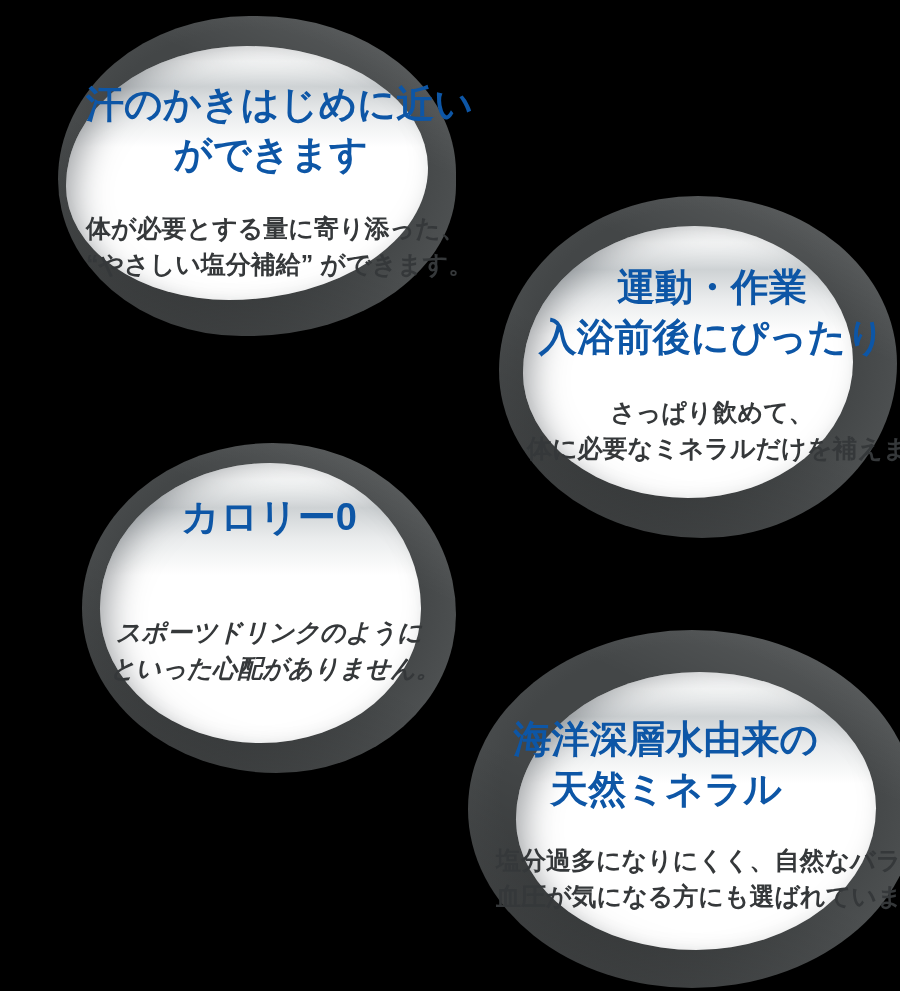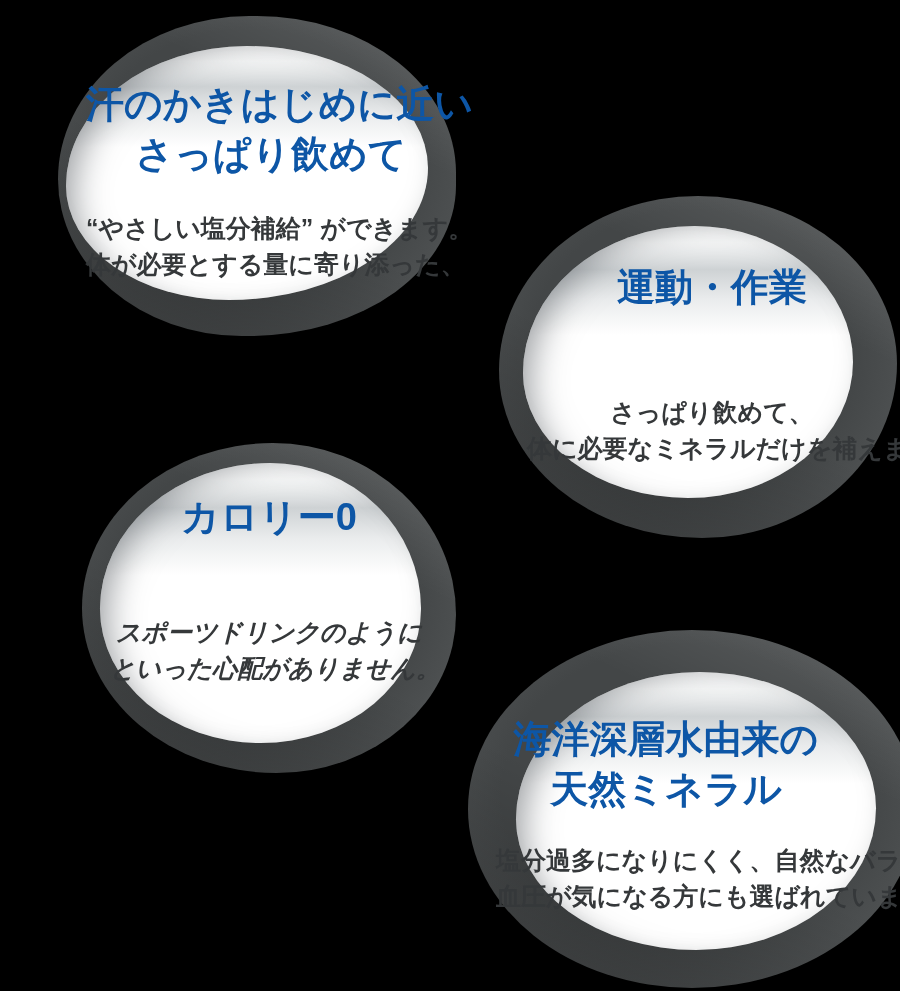--- a/index.html
+++ b/index.html
@@ -73,35 +73,36 @@
 <body>
 
 <div id="canvas">
 
   <section class="bubble b1">
     <div class="ring"></div>
     <div class="face"></div>
     <div class="content">
       <h2 class="heading">
         <span>汗のかきはじめに近い</span>
-        <span>さっぱり飲めて</span>
+        <span>ができます</span>
       </h2>
       <p class="bodytext">
+        <span>体が必要とする量に寄り添った、</span>
         <span>“やさしい塩分補給” ができます。</span>
-        <span>体が必要とする量に寄り添った、</span>
       </p>
     </div>
   </section>
 
   <section class="bubble b2">
     <div class="ring"></div>
     <div class="face"></div>
     <div class="content">
       <h2 class="heading">
         <span>運動・作業</span>
+        <span>入浴前後にぴったり</span>
       </h2>
       <p class="bodytext">
         <span>さっぱり飲めて、</span>
         <span>体に必要なミネラルだけを補えます。</span>
       </p>
     </div>
   </section>
 
   <section class="bubble b3">
     <div class="ring"></div>

